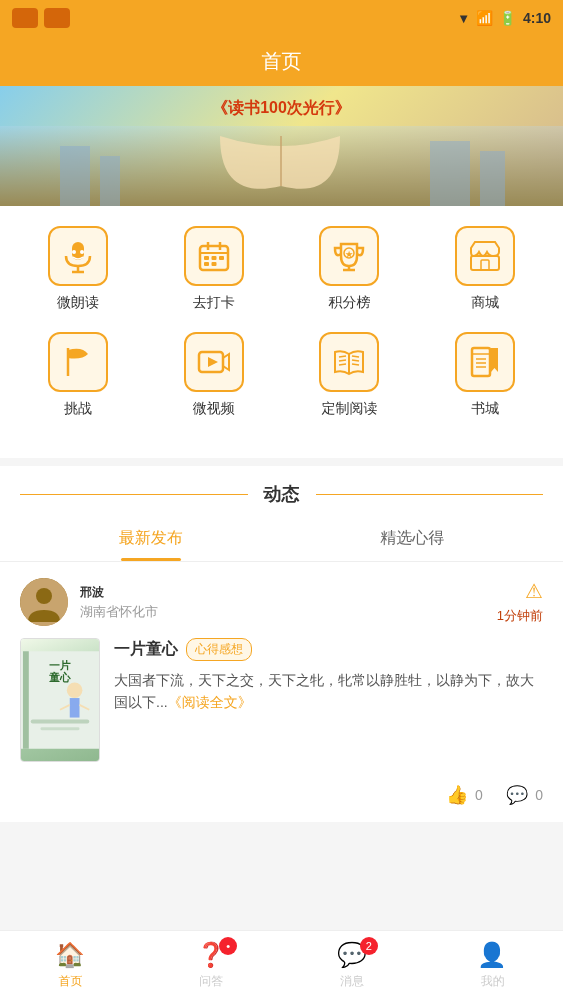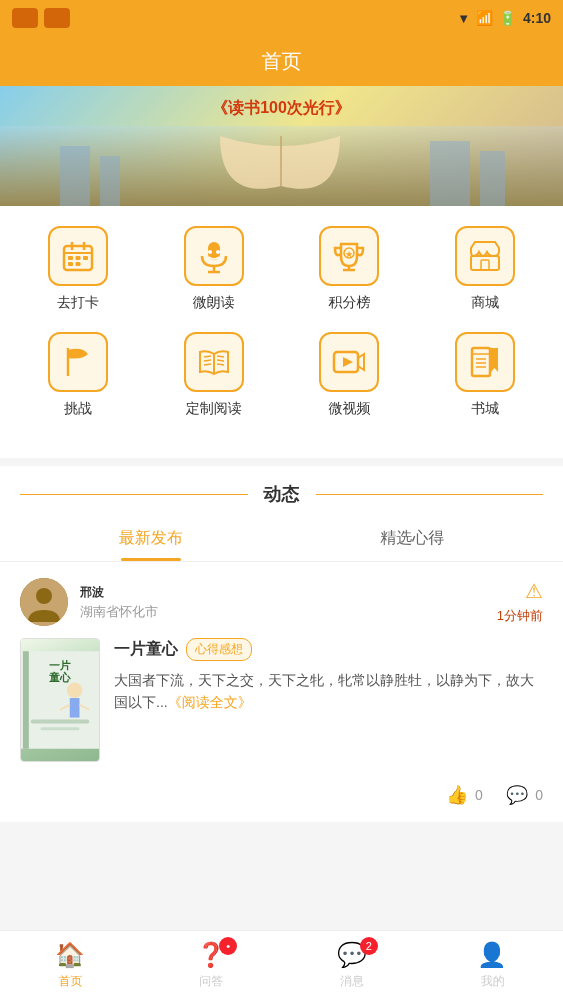--- a/index.html
+++ b/index.html
@@ -392,53 +392,53 @@
       </svg>
     </div>
   </div>
 
   <div class="icons-grid">
     <div class="icons-row">
 
       <div class="icon-item">
         <div class="icon-circle">
           <svg viewBox="0 0 36 36" fill="none">
+            <rect x="12" y="4" width="12" height="18" rx="6" fill="#f5a623"></rect>
+            <path d="M6 18 Q6 28 18 28 Q30 28 30 18" stroke="#f5a623" stroke-width="2.5" fill="none"></path>
+            <line x1="18" y1="28" x2="18" y2="34" stroke="#f5a623" stroke-width="2.5"></line>
+            <line x1="12" y1="34" x2="24" y2="34" stroke="#f5a623" stroke-width="2.5"></line>
+
+            <circle cx="14" cy="14" r="2" fill="white"></circle>
+            <circle cx="22" cy="14" r="2" fill="white"></circle>
+            <path d="M13 19 Q18 23 23 19" stroke="white" stroke-width="1.5" fill="none"></path>
+          </svg>
+        </div>
+        <span class="icon-label">微朗读</span>
+      </div>
+
+      <div class="icon-item">
+        <div class="icon-circle">
+          <svg viewBox="0 0 36 36" fill="none">
             <rect x="4" y="8" width="28" height="24" rx="3" stroke="#f5a623" stroke-width="2.5" fill="none"></rect>
             <line x1="4" y1="15" x2="32" y2="15" stroke="#f5a623" stroke-width="2"></line>
             <line x1="12" y1="4" x2="12" y2="12" stroke="#f5a623" stroke-width="2.5"></line>
             <line x1="24" y1="4" x2="24" y2="12" stroke="#f5a623" stroke-width="2.5"></line>
             <rect x="8" y="18" width="5" height="4" rx="1" fill="#f5a623"></rect>
             <rect x="15.5" y="18" width="5" height="4" rx="1" fill="#f5a623"></rect>
             <rect x="23" y="18" width="5" height="4" rx="1" fill="#f5a623"></rect>
             <rect x="8" y="24" width="5" height="4" rx="1" fill="#f5a623"></rect>
             <rect x="15.5" y="24" width="5" height="4" rx="1" fill="#f5a623"></rect>
           </svg>
         </div>
         <span class="icon-label">去打卡</span>
       </div>
 
       <div class="icon-item">
         <div class="icon-circle">
           <svg viewBox="0 0 36 36" fill="none">
-            <rect x="12" y="4" width="12" height="18" rx="6" fill="#f5a623"></rect>
-            <path d="M6 18 Q6 28 18 28 Q30 28 30 18" stroke="#f5a623" stroke-width="2.5" fill="none"></path>
-            <line x1="18" y1="28" x2="18" y2="34" stroke="#f5a623" stroke-width="2.5"></line>
-            <line x1="12" y1="34" x2="24" y2="34" stroke="#f5a623" stroke-width="2.5"></line>
-
-            <circle cx="14" cy="14" r="2" fill="white"></circle>
-            <circle cx="22" cy="14" r="2" fill="white"></circle>
-            <path d="M13 19 Q18 23 23 19" stroke="white" stroke-width="1.5" fill="none"></path>
-          </svg>
-        </div>
-        <span class="icon-label">微朗读</span>
-      </div>
-
-      <div class="icon-item">
-        <div class="icon-circle">
-          <svg viewBox="0 0 36 36" fill="none">
             <path d="M10 6 H26 V18 Q26 28 18 28 Q10 28 10 18 Z" stroke="#f5a623" stroke-width="2.5" fill="none"></path>
             <path d="M10 10 H4 Q4 20 10 16" stroke="#f5a623" stroke-width="2.5" fill="none"></path>
             <path d="M26 10 H32 Q32 20 26 16" stroke="#f5a623" stroke-width="2.5" fill="none"></path>
             <line x1="18" y1="28" x2="18" y2="32" stroke="#f5a623" stroke-width="2.5"></line>
             <line x1="12" y1="32" x2="24" y2="32" stroke="#f5a623" stroke-width="2.5"></line>
             <circle cx="18" cy="15" r="5" stroke="#f5a623" stroke-width="1.5" fill="none"></circle>
             <text x="18" y="19" text-anchor="middle" fill="#f5a623" font-size="8" font-weight="bold">★</text>
           </svg>
         </div>
         <span class="icon-label">积分榜</span>
@@ -459,47 +459,47 @@
     <div class="icons-row">
 
       <div class="icon-item">
         <div class="icon-circle">
           <svg viewBox="0 0 36 36" fill="none">
             <line x1="8" y1="4" x2="8" y2="32" stroke="#f5a623" stroke-width="2.5"></line>
             <path d="M8 6 Q22 2 28 10 Q22 16 8 14 Z" fill="#f5a623"></path>
           </svg>
         </div>
         <span class="icon-label">挑战</span>
+      </div>
+
+      <div class="icon-item">
+        <div class="icon-circle">
+          <svg viewBox="0 0 36 36" fill="none">
+            <rect x="3" y="8" width="24" height="20" rx="3" stroke="#f5a623" stroke-width="2.5" fill="none"></rect>
+            <path d="M27 14 L33 10 L33 26 L27 22 Z" stroke="#f5a623" stroke-width="2" fill="none"></path>
+            <polygon points="12,13 12,23 22,18" fill="#f5a623"></polygon>
+          </svg>
+        </div>
+        <span class="icon-label">微视频</span>
       </div>
 
       <div class="icon-item">
         <div class="icon-circle">
           <svg viewBox="0 0 36 36" fill="none">
             <path d="M18 10 Q12 6 4 8 L4 28 Q12 26 18 30 Q24 26 32 28 L32 8 Q24 6 18 10Z" stroke="#f5a623" stroke-width="2" fill="none"></path>
             <line x1="18" y1="10" x2="18" y2="30" stroke="#f5a623" stroke-width="2"></line>
             <line x1="8" y1="13" x2="15" y2="12" stroke="#f5a623" stroke-width="1.5"></line>
             <line x1="8" y1="17" x2="15" y2="16" stroke="#f5a623" stroke-width="1.5"></line>
             <line x1="8" y1="21" x2="15" y2="20" stroke="#f5a623" stroke-width="1.5"></line>
             <line x1="21" y1="12" x2="28" y2="13" stroke="#f5a623" stroke-width="1.5"></line>
             <line x1="21" y1="16" x2="28" y2="17" stroke="#f5a623" stroke-width="1.5"></line>
             <line x1="21" y1="20" x2="28" y2="21" stroke="#f5a623" stroke-width="1.5"></line>
           </svg>
         </div>
         <span class="icon-label">定制阅读</span>
-      </div>
-
-      <div class="icon-item">
-        <div class="icon-circle">
-          <svg viewBox="0 0 36 36" fill="none">
-            <rect x="3" y="8" width="24" height="20" rx="3" stroke="#f5a623" stroke-width="2.5" fill="none"></rect>
-            <path d="M27 14 L33 10 L33 26 L27 22 Z" stroke="#f5a623" stroke-width="2" fill="none"></path>
-            <polygon points="12,13 12,23 22,18" fill="#f5a623"></polygon>
-          </svg>
-        </div>
-        <span class="icon-label">微视频</span>
       </div>
 
       <div class="icon-item">
         <div class="icon-circle">
           <svg viewBox="0 0 36 36" fill="none">
             <rect x="5" y="4" width="18" height="28" rx="2" stroke="#f5a623" stroke-width="2.5" fill="none"></rect>
             <line x1="5" y1="10" x2="23" y2="10" stroke="#f5a623" stroke-width="1.5"></line>
             <line x1="9" y1="15" x2="19" y2="15" stroke="#f5a623" stroke-width="1.5"></line>
             <line x1="9" y1="19" x2="19" y2="19" stroke="#f5a623" stroke-width="1.5"></line>
             <line x1="9" y1="23" x2="19" y2="23" stroke="#f5a623" stroke-width="1.5"></line>

